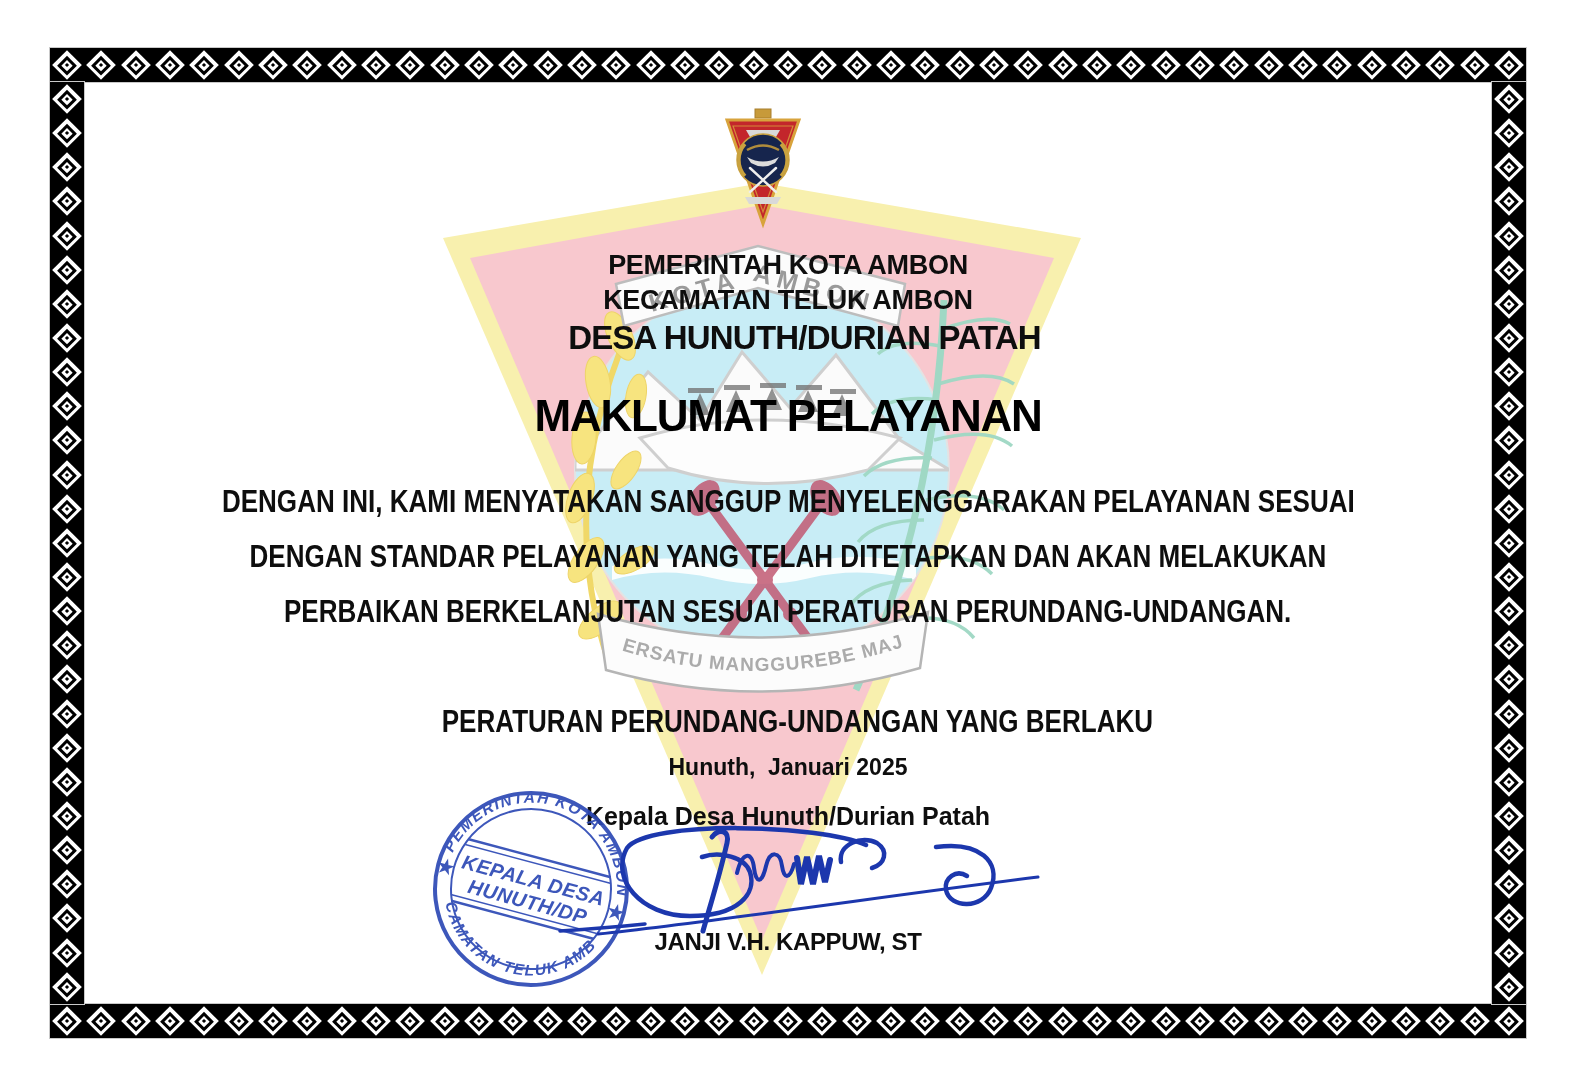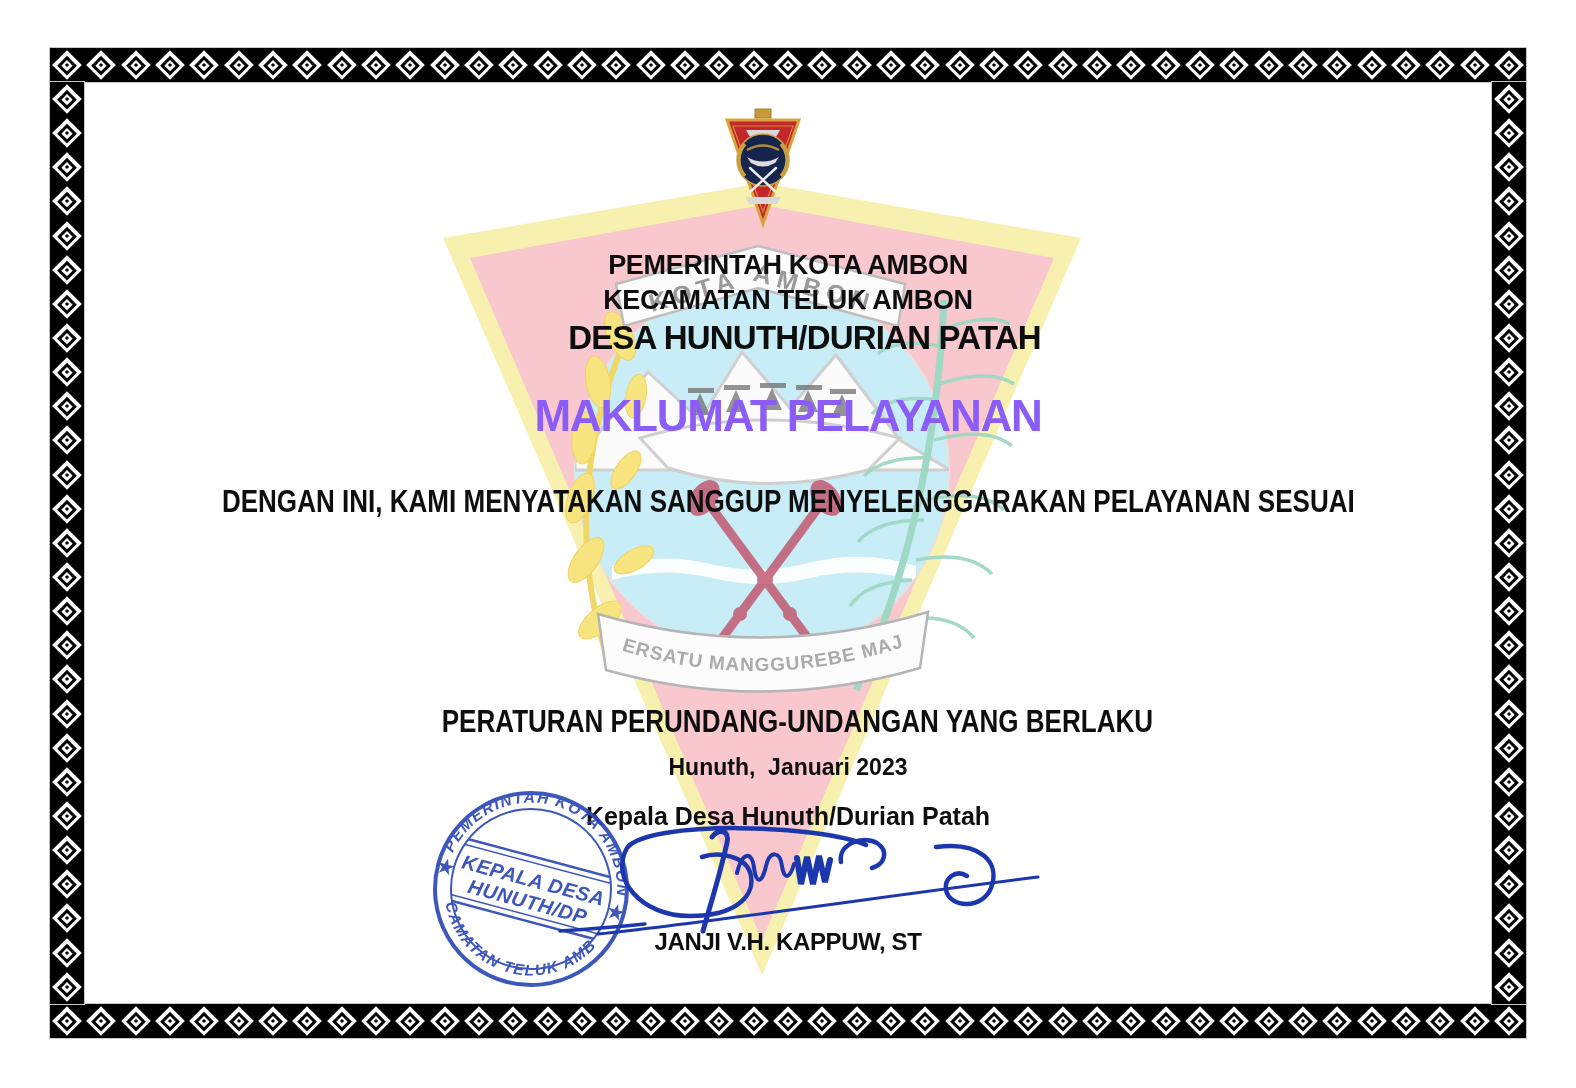--- a/index.html
+++ b/index.html
@@ -21,21 +21,21 @@
   .d2 { position:absolute; inset:3.5px; background:#000; }
   .d3 { position:absolute; inset:3px; background:#fff; }
   .d4 { position:absolute; inset:2.5px; background:#000; }
 
   
   .ctext { position:absolute; left:0; right:0; text-align:center; color:#0e0e0e;
            font-weight:bold; z-index:5; }
   .hline1 { top:250px; font-size:27px; letter-spacing:-0.3px; }
   .hline2 { top:285px; font-size:27px; letter-spacing:-0.3px; }
   .hline3 { top:319px; font-size:33px; letter-spacing:-0.8px;padding-left:33px; }
-  .doctitle { top:391px; font-size:44px; letter-spacing:-1.2px; color:#8b5cf6; }
+  .doctitle { top:391px; font-size:44px; letter-spacing:-1.2px; color:#000000; }
   .bodyline { font-size:31px; }
   .bodyline > span { display:inline-block; transform:scaleX(0.84); transform-origin:50% 50%; white-space:nowrap; }
   .bl0 { top:484px; } .bl1 { top:539px; } .bl2 { top:594px; }
   .bl3 { top:649px; } .bl4 { top:704px;margin-left:19px; }
   .dateline { top:754px; font-size:23px; white-space:pre; }
   .signer { top:802px; font-size:25px; }
   .signame { top:928px; font-size:24px; letter-spacing:-0.4px; }
 
   
   .wm { position:absolute; left:430px; top:175px; width:670px; height:830px; z-index:1; }
@@ -1420,23 +1420,25 @@
     <path d="M750,192 L776,168 M776,192 L750,168" stroke="#eeeeee" stroke-width="2.5" stroke-linecap="round"></path>
     <path d="M745,197 L781,197 L777,204 L749,204 Z" fill="#d9d9d9"></path>
   </svg>
 
   <div class="ctext hline1">PEMERINTAH KOTA AMBON</div>
   <div class="ctext hline2">KECAMATAN TELUK AMBON</div>
   <div class="ctext hline3">DESA HUNUTH/DURIAN PATAH</div>
   <div class="ctext doctitle">MAKLUMAT PELAYANAN</div>
 
   <div class="ctext bodyline bl0"><span>DENGAN INI, KAMI MENYATAKAN SANGGUP MENYELENGGARAKAN PELAYANAN SESUAI</span></div>
+  <div class="ctext bodyline bl1"><span>DENGAN STANDAR PELAYANAN YANG TELAH DITETAPKAN DAN AKAN MELAKUKAN</span></div>
+  <div class="ctext bodyline bl2"><span>PERBAIKAN BERKELANJUTAN SESUAI PERATURAN PERUNDANG-UNDANGAN.</span></div>
   <div class="ctext bodyline bl4"><span>PERATURAN PERUNDANG-UNDANGAN YANG BERLAKU</span></div>
 
-  <div class="ctext dateline">Hunuth,  Januari 2023</div>
+  <div class="ctext dateline">Hunuth,  Januari 2025</div>
   <div class="ctext signer">Kepala Desa Hunuth/Durian Patah</div>
   <div class="ctext signame">JANJI V.H. KAPPUW, ST</div>
 
   <svg class="stamp" viewBox="-113 -113 226 226">
     <g transform="rotate(15)" fill="#2d49b5" font-family="Liberation Sans, sans-serif" font-weight="bold" font-style="italic">
       <circle r="96" fill="none" stroke="#2d49b5" stroke-width="4"></circle>
       <circle r="80" fill="none" stroke="#2d49b5" stroke-width="2"></circle>
       <defs>
         <path id="stampArcTop" d="M -84,18 A 86,86 0 1 1 84,18"></path>
         <path id="stampArcBottom" d="M -78,38 A 87,87 0 0 0 78,38"></path>

